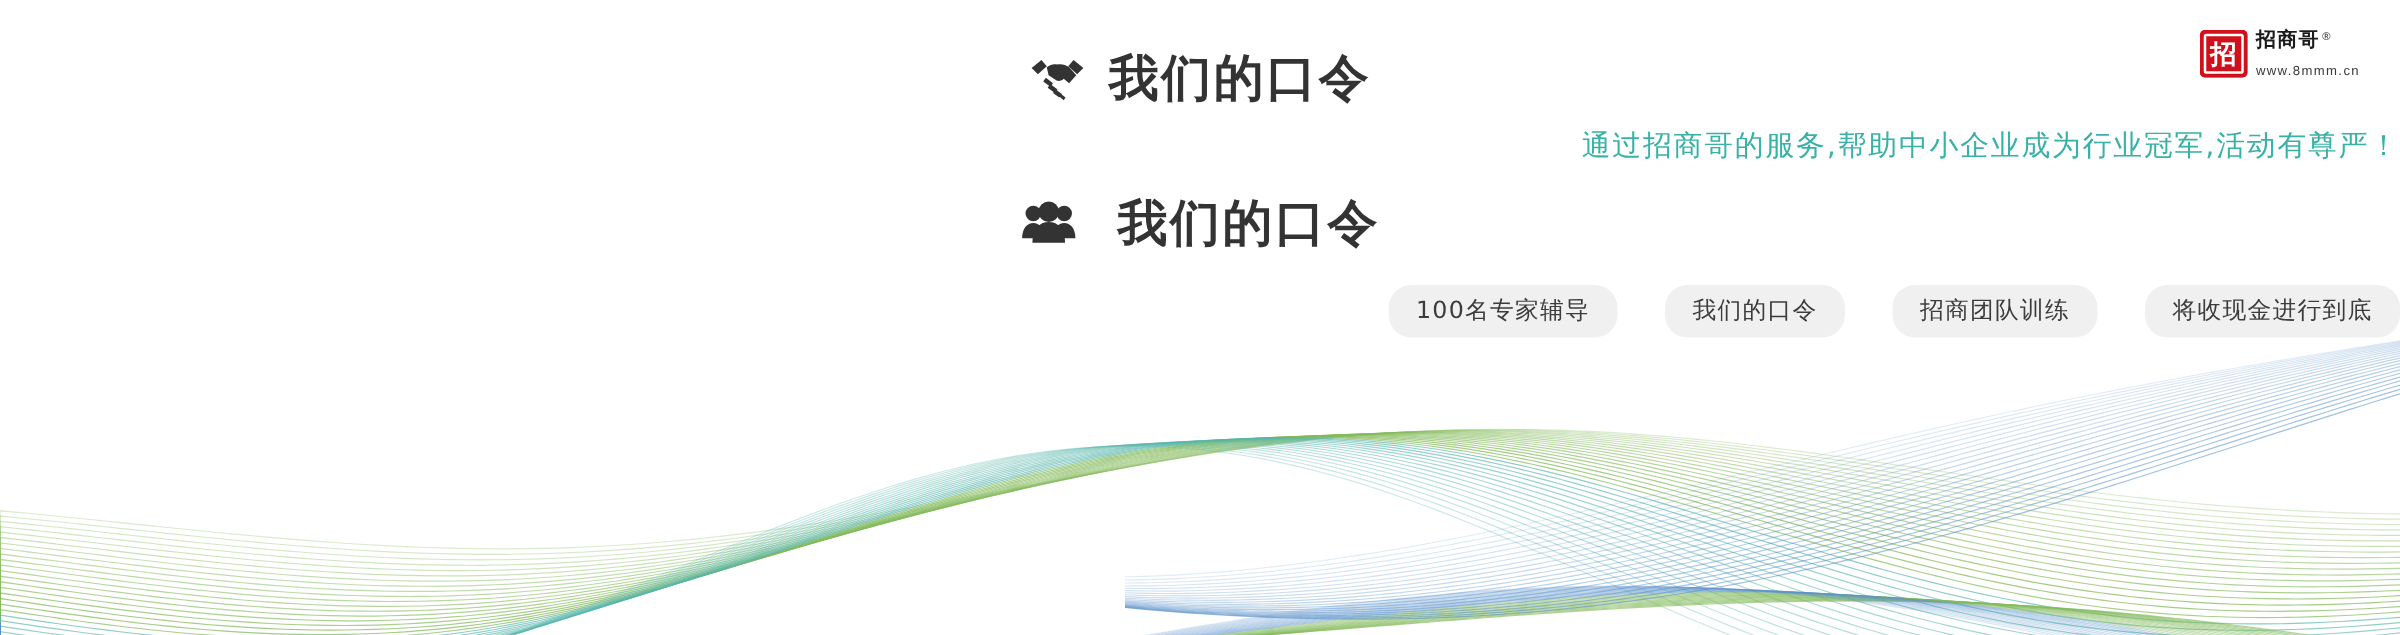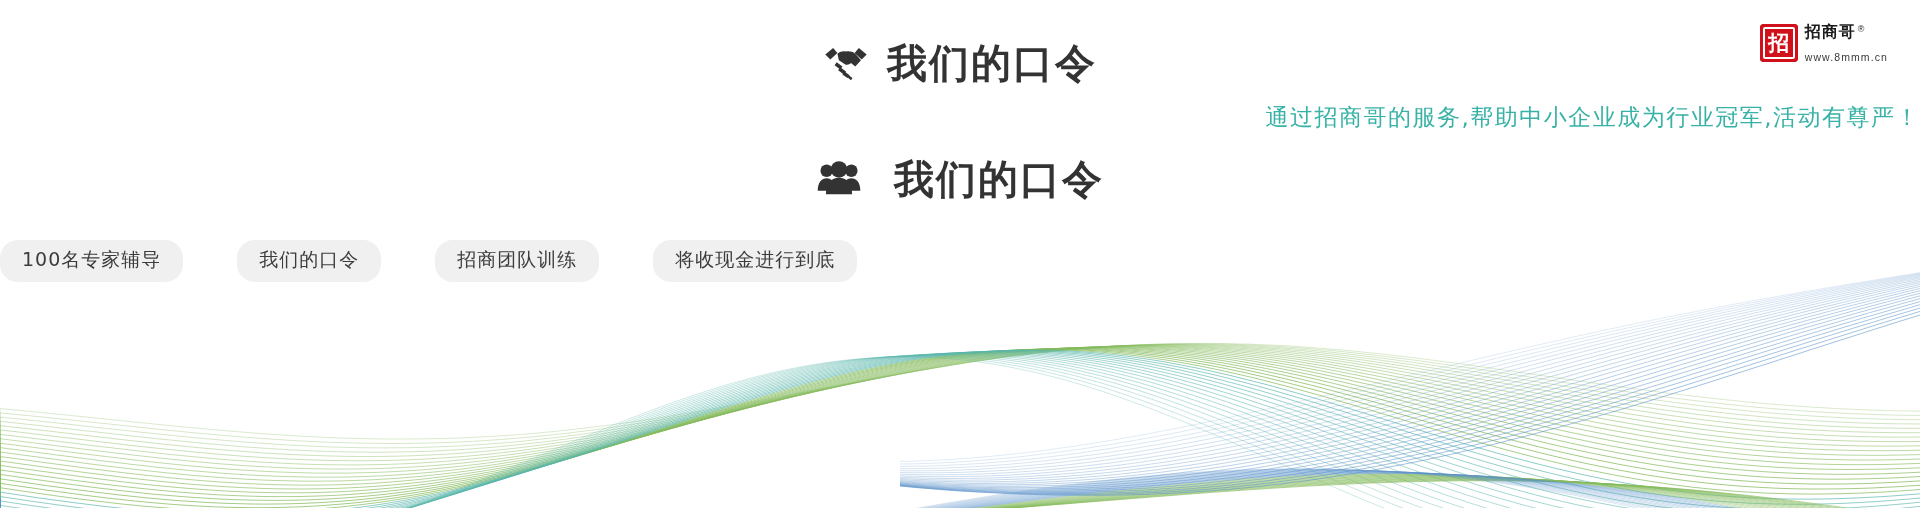--- a/index.html
+++ b/index.html
@@ -130,23 +130,23 @@
     margin-top: 18px;
     line-height: 1.2;
     text-align: right;
   }
   .block-2 { margin-top: 24px; gap: 32px; }
 
   
   .tags {
     display: flex;
     align-items: center;
-    justify-content: flex-start;
-    gap: 54px;
-    margin-top: 38px;
+    justify-content: flex-end;
+    gap: 38px;
+    margin-top: 26px;
   }
   .tag {
     background: #f0f0f0;
     color: #3c3c3c;
     font-size: 19px;
     letter-spacing: 1px;
     border-radius: 18px;
     padding: 7px 22px 9px;
     font-family: "DejaVu Sans", sans-serif;
     white-space: nowrap;

